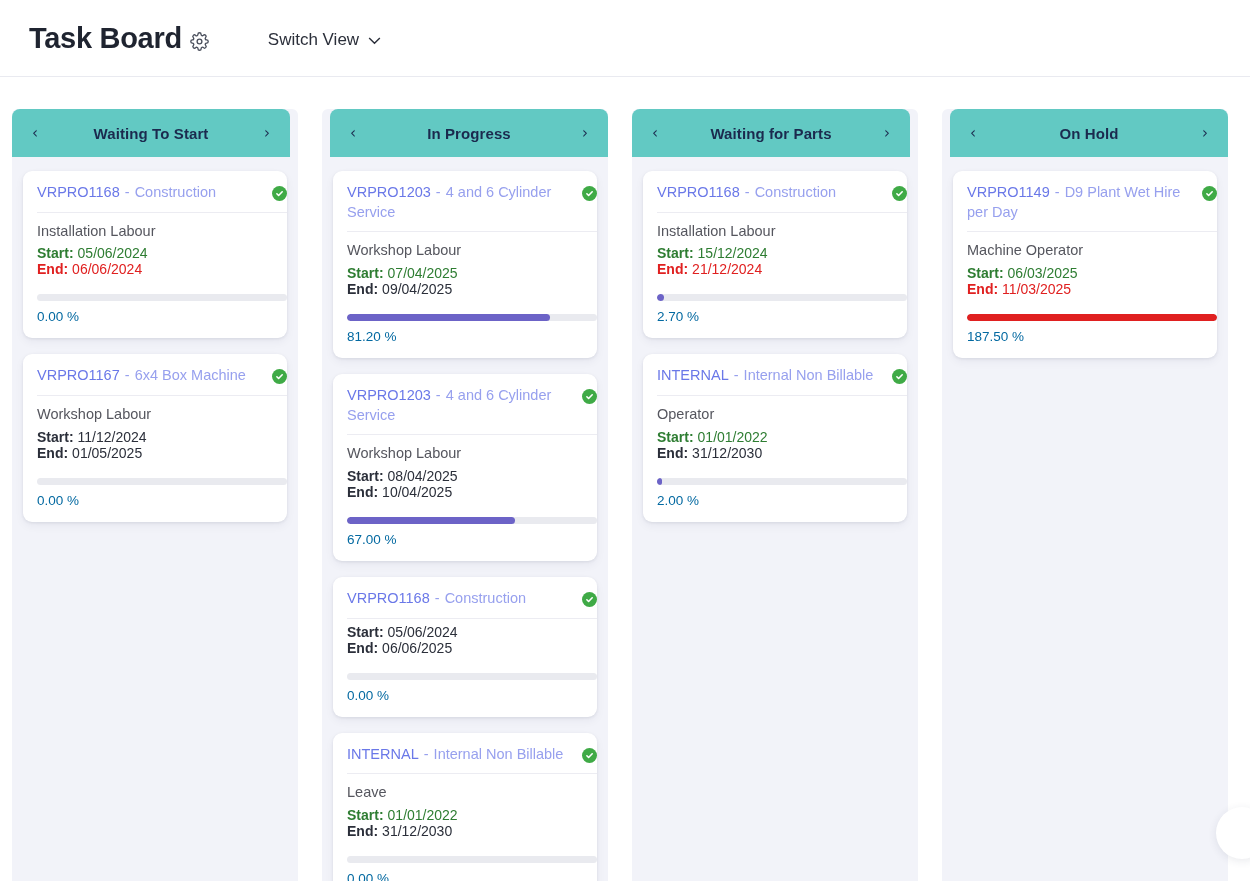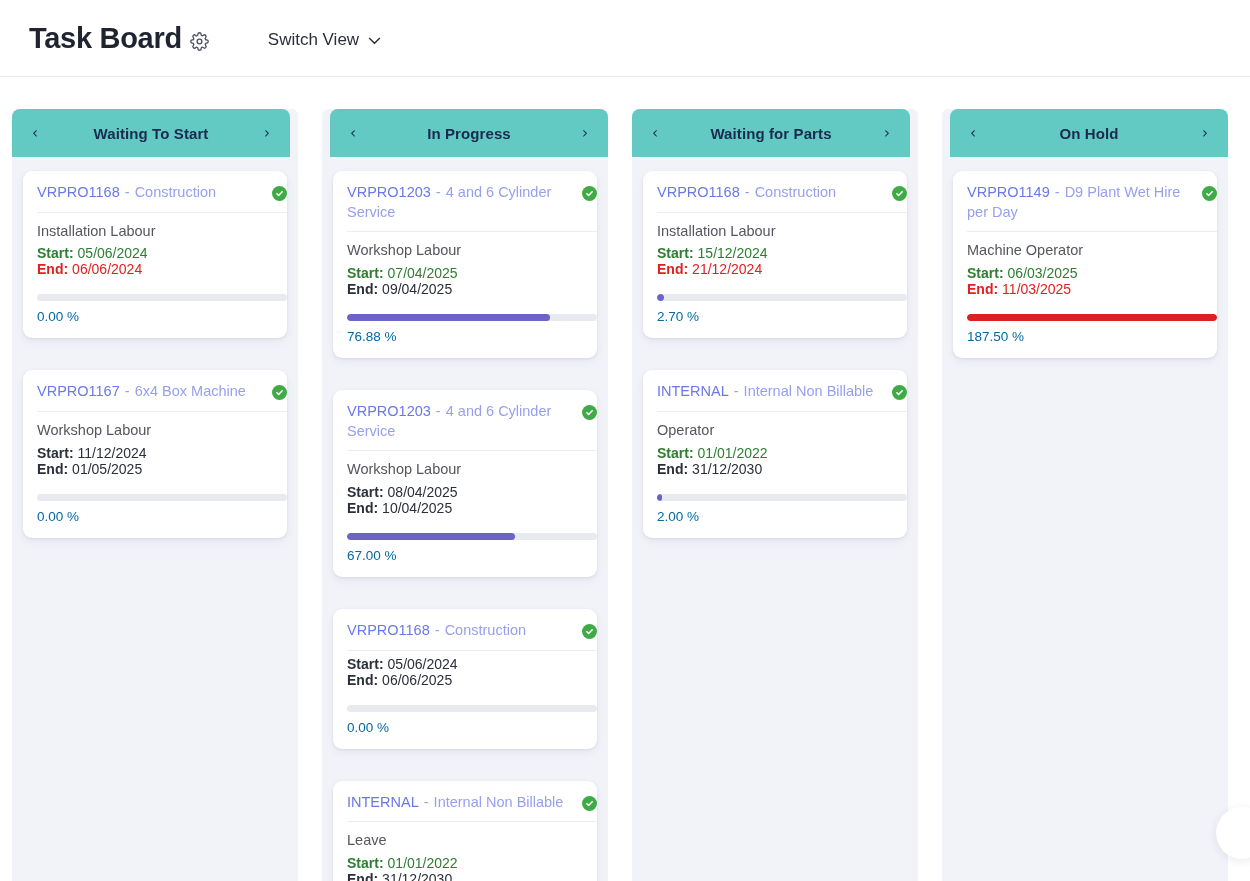--- a/index.html
+++ b/index.html
@@ -114,21 +114,21 @@
     padding: 14px 11px 0 11px;
     overflow: hidden;
   }
 
   
   .card {
     background: #ffffff;
     border-radius: 9px;
     box-shadow: 0 1px 3px rgba(40,45,80,0.10), 0 4px 10px rgba(40,45,80,0.05);
     padding: 12px 0 14px 14px;
-    margin-bottom: 32px;
+    margin-bottom: 16px;
   }
   .card-head {
     display: flex;
     align-items: flex-start;
     justify-content: space-between;
     gap: 8px;
     padding-bottom: 9px;
     border-bottom: 1px solid #ececf2;
   }
   .card-code {
@@ -294,21 +294,21 @@
               </span>
             </div>
             <div class="card-sub">Workshop Labour</div>
             <div class="card-dates">
               <div><span class="dlabel c-green">Start:</span><span class="dval c-green">07/04/2025</span></div>
               <div><span class="dlabel c-dark">End:</span><span class="dval c-dark">09/04/2025</span></div>
             </div>
             <div class="pbar">
               <div class="pfill purple" style="width:81.2%"></div>
             </div>
-            <div class="ppct">76.88 %</div>
+            <div class="ppct">81.20 %</div>
           </div>
           <div class="card">
             <div class="card-head">
               <div class="card-code"><span class="proj">VRPRO1203</span><span class="dash"> - </span><span class="desc">4 and 6 Cylinder Service</span></div>
               <span class="badge-ok">
                 <svg width="9" height="9" viewBox="0 0 12 12" fill="none" stroke="#ffffff" stroke-width="2.1" stroke-linecap="round" stroke-linejoin="round">
                   <path d="M2.5 6.3l2.3 2.3L9.6 3.7"></path>
                 </svg>
               </span>
             </div>

